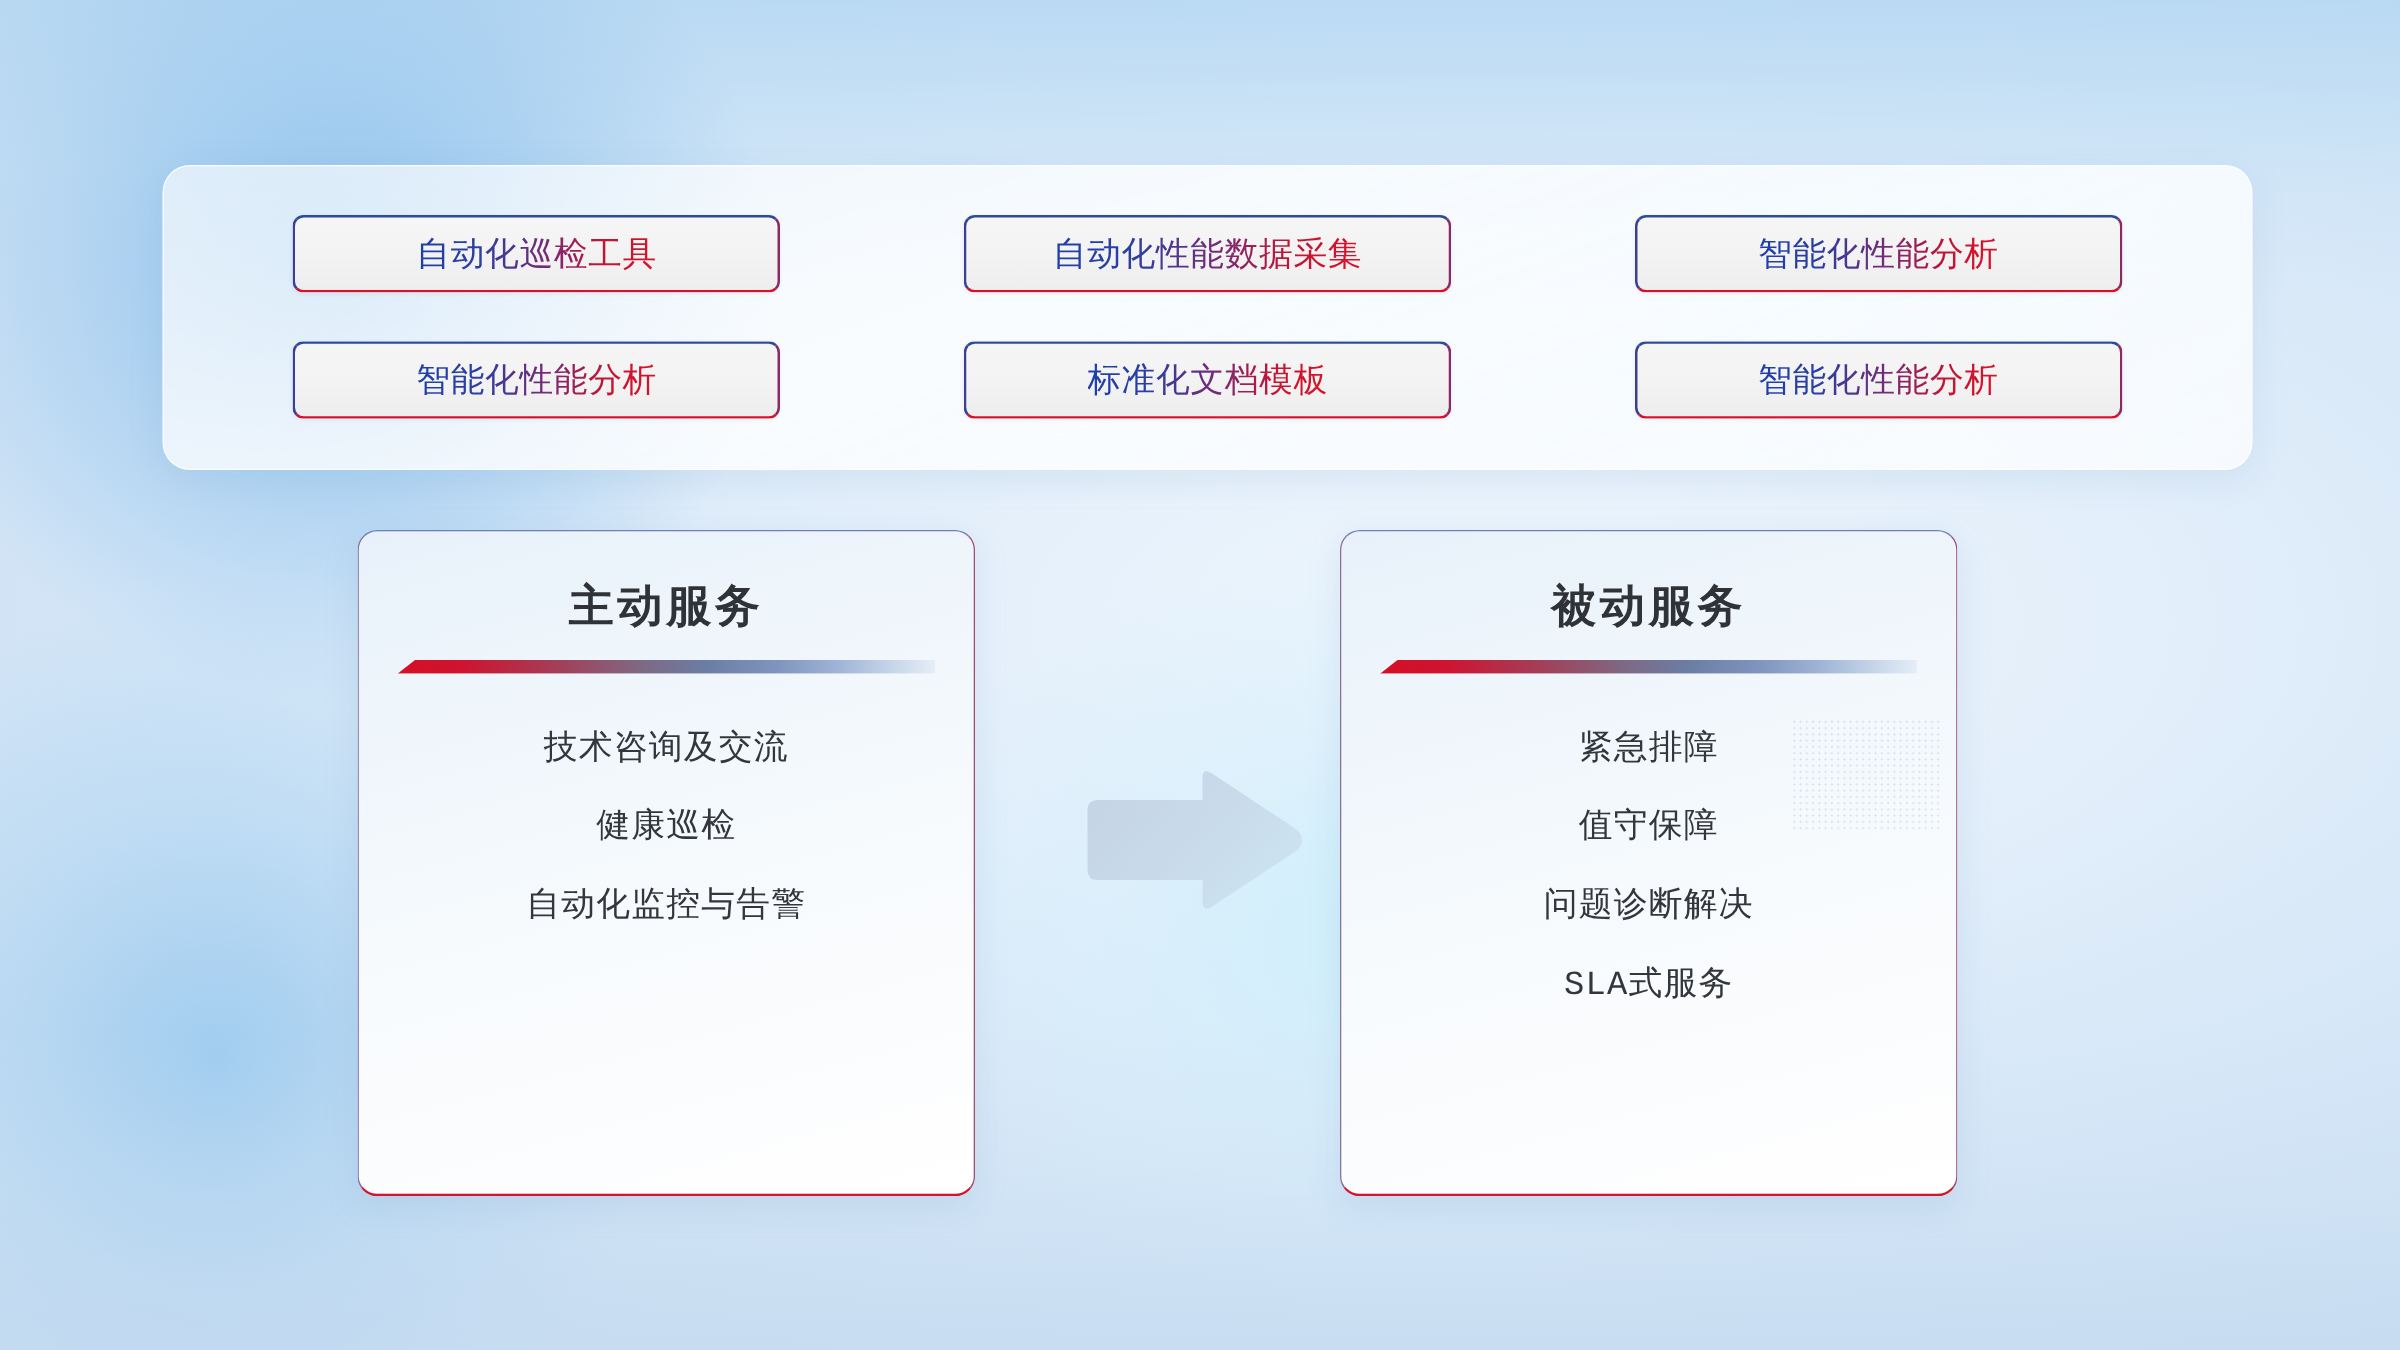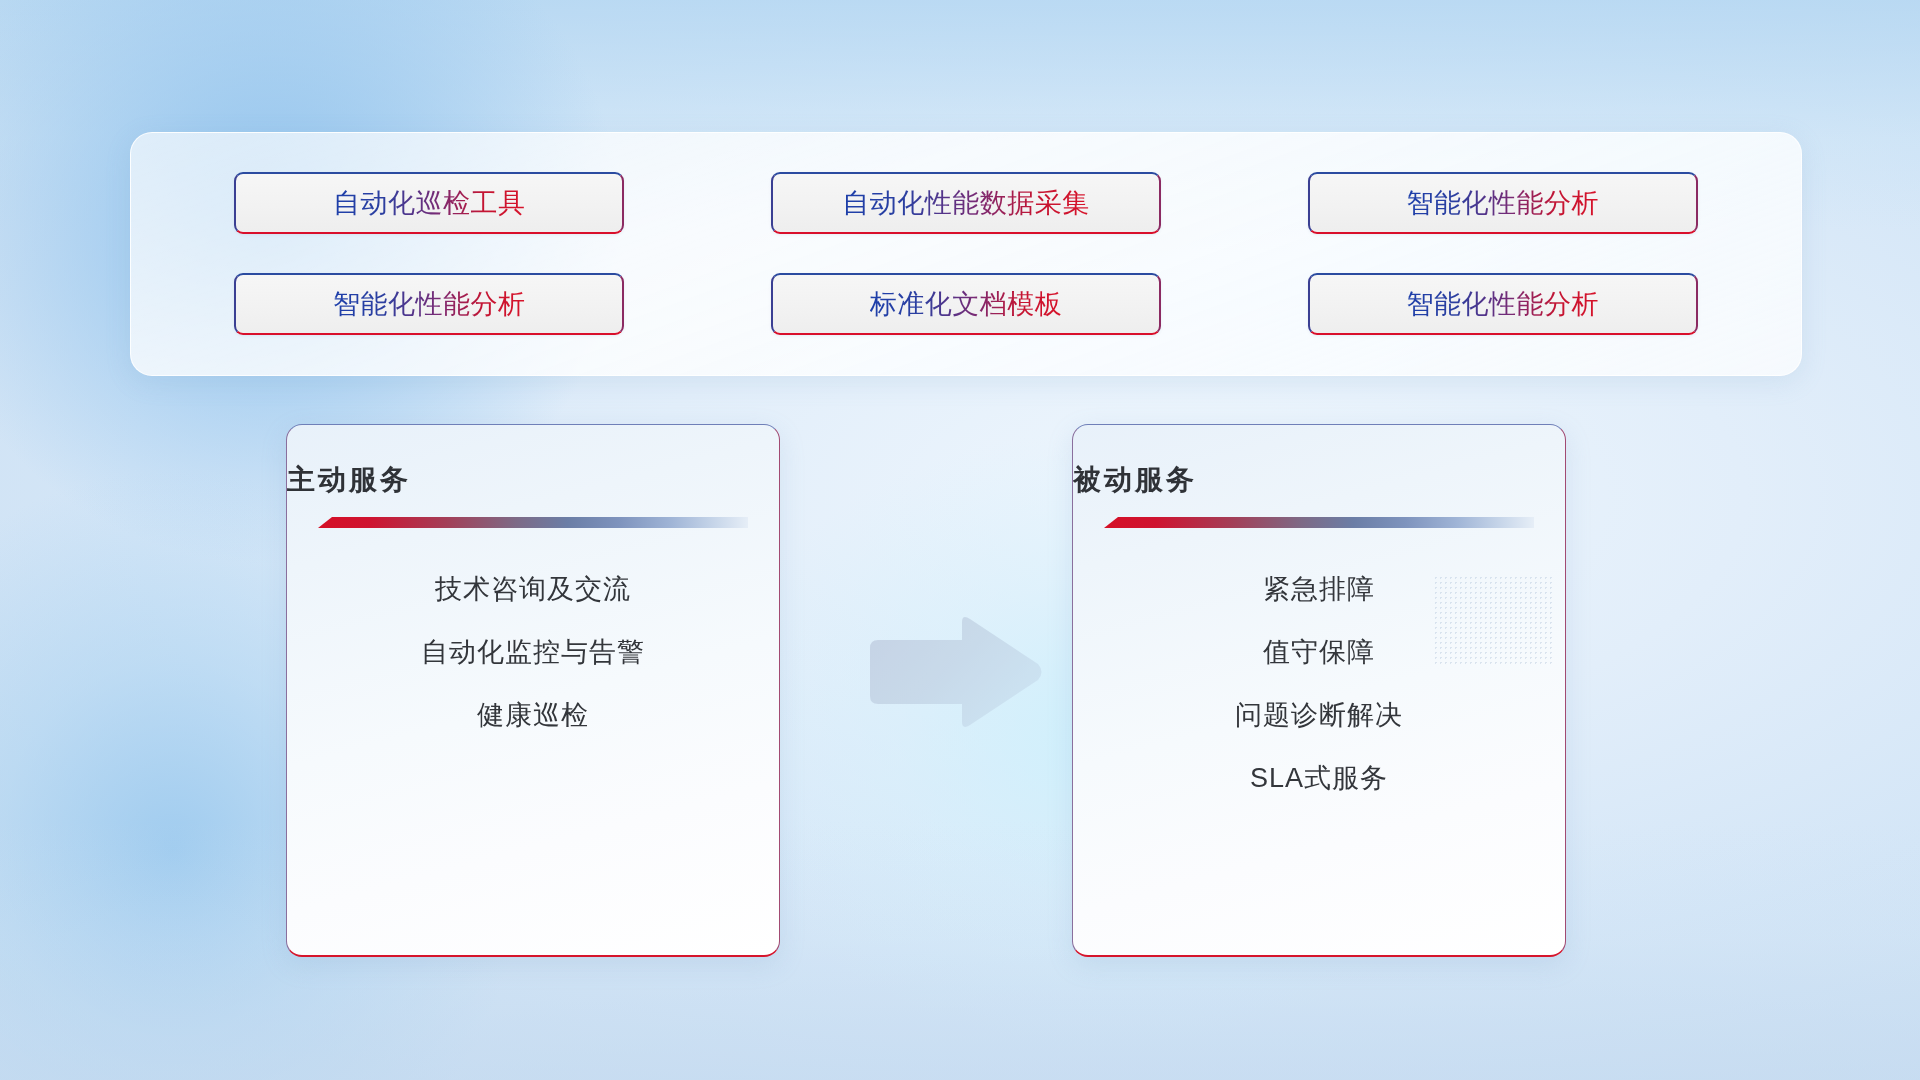--- a/index.html
+++ b/index.html
@@ -80,34 +80,34 @@
     border-left:1.5px solid #8a6f9d;
     border-right:1.5px solid #a24a72;
     border-bottom:2px solid #d6152c;
     box-shadow:0 8px 26px rgba(120,160,200,.18);
     overflow:hidden;
   }
   #card-active{ left:286px; }
   #card-passive{ left:1072px; }
 
   .card-title{
-    margin-top:36px; 
-    font-size:28px; font-weight:700; letter-spacing:3px;
+    margin-top:36px; text-align:center;
+    font-size:36px; font-weight:700; letter-spacing:3px;
     color:#2f3237;
   }
   .divider-wrap{
     margin:18px auto 0 auto; width:430px; height:11px; position:relative;
   }
   .divider{
     position:absolute; left:0; top:0; width:100%; height:100%;
     background:linear-gradient(90deg,#d50f26 0%,#cf1330 12%,#a33f58 30%,#7d6a86 46%,#6b7ea6 58%,#7e93bd 70%,#9fb4d6 82%,#c6d5e9 92%,#e6eef7 100%);
     clip-path:polygon(14px 0, 100% 0, 100% 100%, 0 100%);
   }
 
-  .card-list{ margin-top:30px; display:flex; flex-direction:column; }
+  .card-list{ margin-top:30px; display:flex; flex-direction:column;font-family:Liberation Mono, monospace; }
   .card-item{
     text-align:center; font-size:27px; color:#33363b; letter-spacing:1px;
     line-height:1; padding:18px 0;
   }
 
   
   #flow-arrow{
     position:absolute; left:866px; top:612px; width:180px; height:120px;
     opacity:.62;
   }
@@ -156,22 +156,22 @@
   </div>
 </div>
 
 <div class="card" id="card-active">
   <div class="card-title">主动服务</div>
   <div class="divider-wrap">
     <div class="divider"></div>
   </div>
   <div class="card-list">
     <div class="card-item">技术咨询及交流</div>
+    <div class="card-item">健康巡检</div>
     <div class="card-item">自动化监控与告警</div>
-    <div class="card-item">健康巡检</div>
   </div>
 </div>
 
 <svg id="flow-arrow" viewBox="0 0 180 120">
   <defs>
     <linearGradient id="arrowGrad" x1="0" y1="0" x2="1" y2="0.6">
       <stop offset="0%" stop-color="#b6c2d8"></stop>
       <stop offset="55%" stop-color="#bdcde0"></stop>
       <stop offset="100%" stop-color="#c6dbec"></stop>
     </linearGradient>

